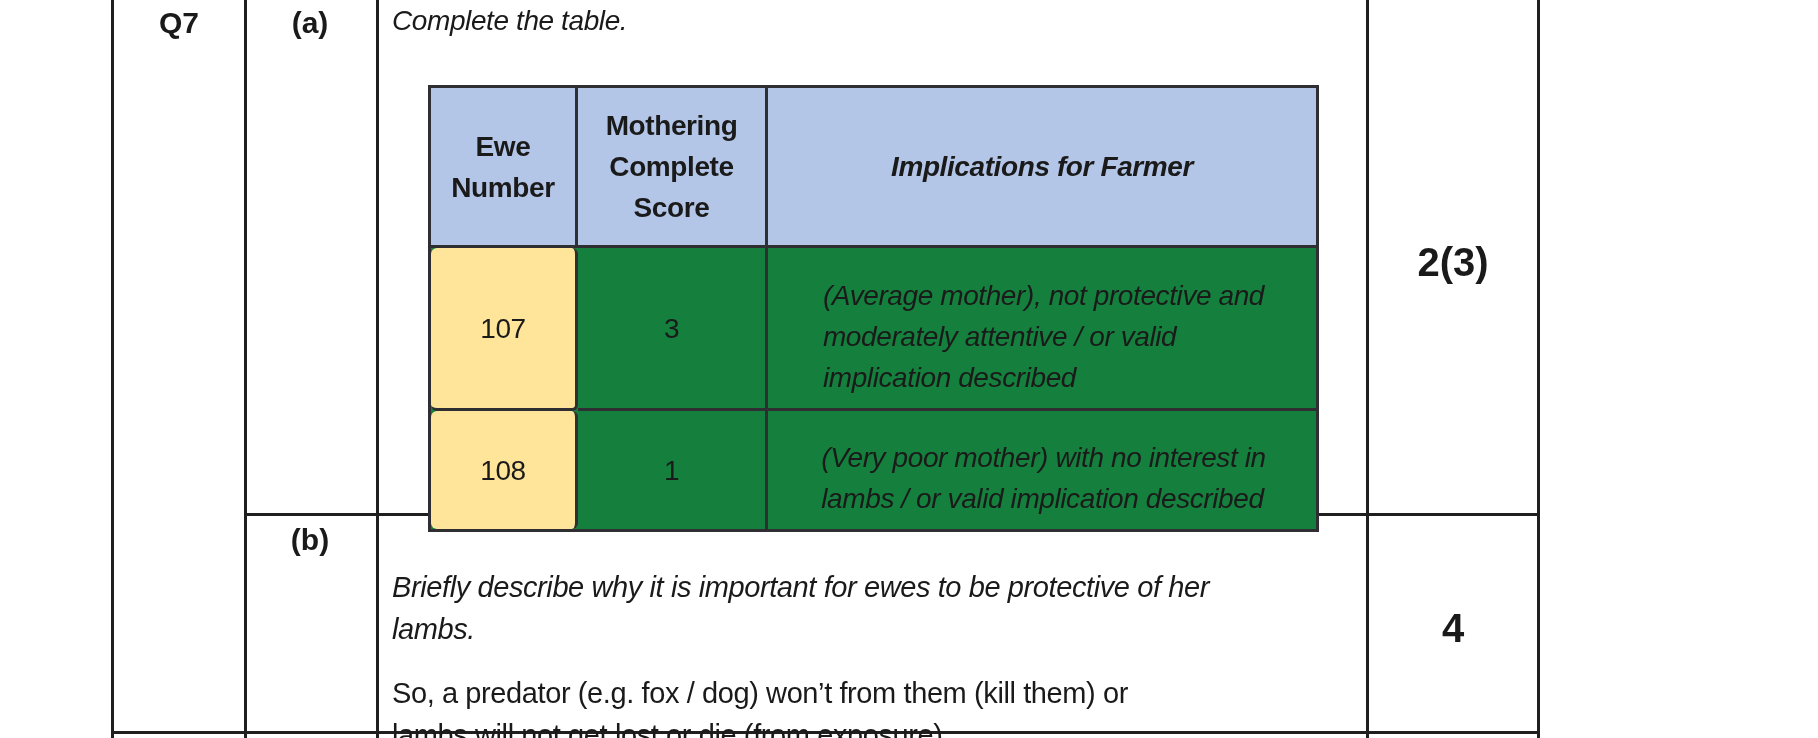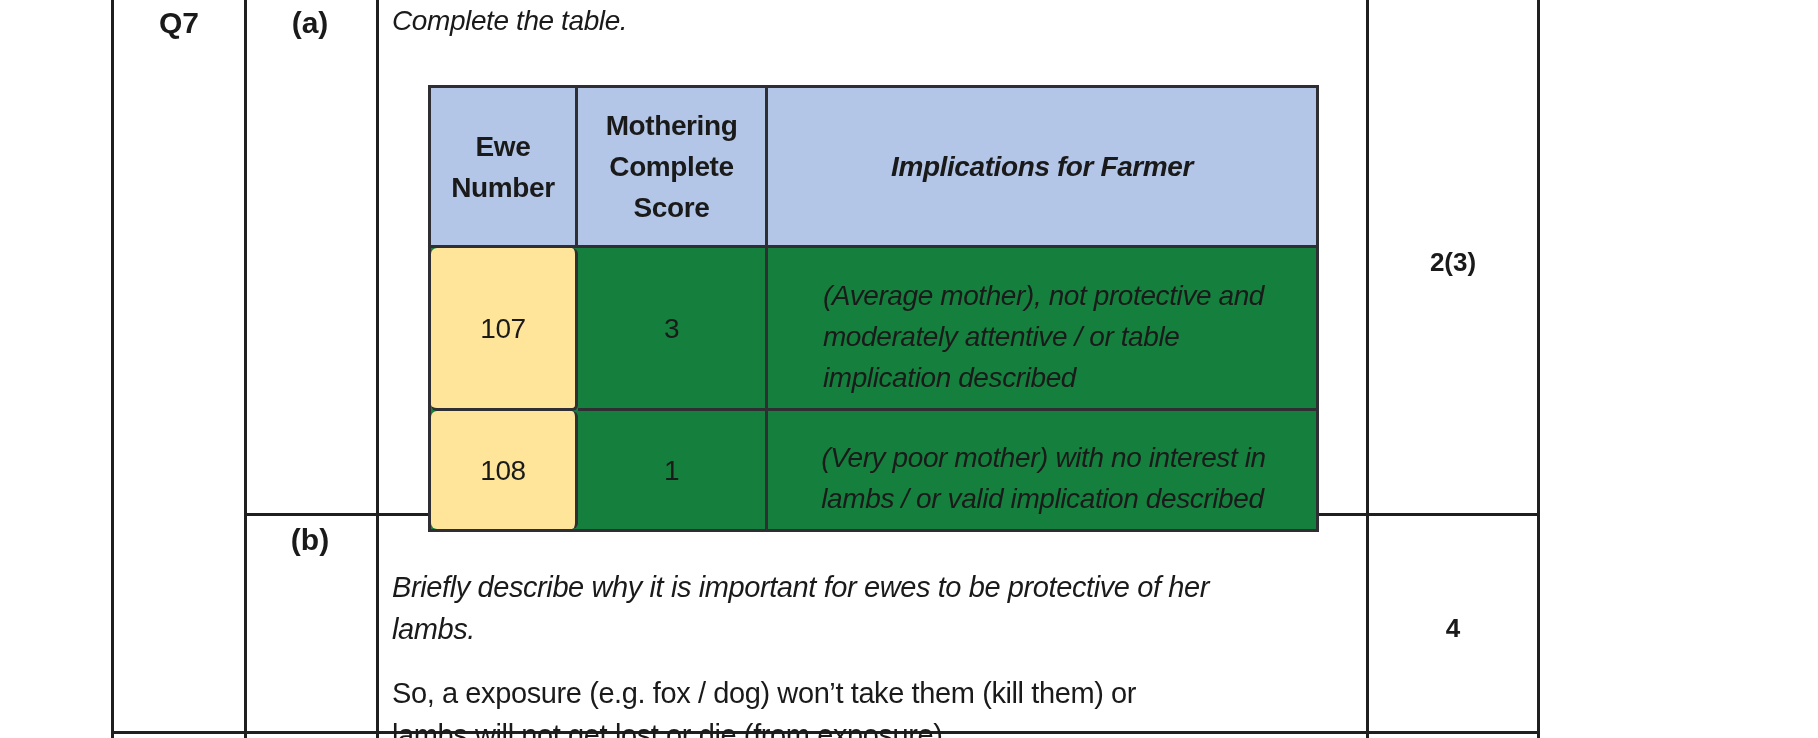--- a/index.html
+++ b/index.html
@@ -47,21 +47,21 @@
     position: absolute;
     left: 392px; top: 3px;
     font-size: 28px; font-style: italic; line-height: 36px;
     letter-spacing: -0.4px;
   }
 
   .marks {
     position: absolute;
     left: 1369px; width: 168px;
     text-align: center;
-    font-size: 26px; font-weight: bold; line-height: 38px;
+    font-size: 40px; font-weight: bold; line-height: 38px;
   }
   .marks.a { top: 243px; }
   .marks.b { top: 609px; }
 
   
   .answer-table {
     position: absolute;
     left: 428px; top: 57px;
     display: grid;
     grid-template-columns: 147px 190px 548px;
@@ -132,21 +132,21 @@
   <div class="answer-table">
     <div class="cell header">Ewe Number</div>
     <div class="cell header">Mothering Complete Score</div>
     <div class="cell header last-col">Implications for Farmer</div>
 
     <div class="cell ewe">107</div>
     <div class="cell">3</div>
     <div class="cell impl last-col">
       <div class="impl-lines">
           <div>(Average mother), not protective and</div>
-          <div>moderately attentive / or table</div>
+          <div>moderately attentive / or valid</div>
           <div>implication described</div>
         </div>
     </div>
 
     <div class="cell ewe last-row">108</div>
     <div class="cell last-row">1</div>
     <div class="cell impl last-col last-row">
       <div class="impl-lines">
           <div>(Very poor mother) with no interest in</div>
           <div>lambs / or valid implication described</div>
@@ -154,19 +154,19 @@
     </div>
   </div>
 
   <div class="part-label b">(b)</div>
   <div class="b-content">
     <div class="b-instruction">
         <div>Briefly describe why it is important for ewes to be protective of her</div>
         <div>lambs.</div>
       </div>
     <div class="b-answer">
-        <div>So, a exposure (e.g. fox / dog) won’t take them (kill them) or</div>
+        <div>So, a predator (e.g. fox / dog) won’t from them (kill them) or</div>
         <div>lambs will not get lost or die (from exposure)</div>
       </div>
   </div>
   <div class="marks b">4</div>
 
 </div>
 
 </body></html>

